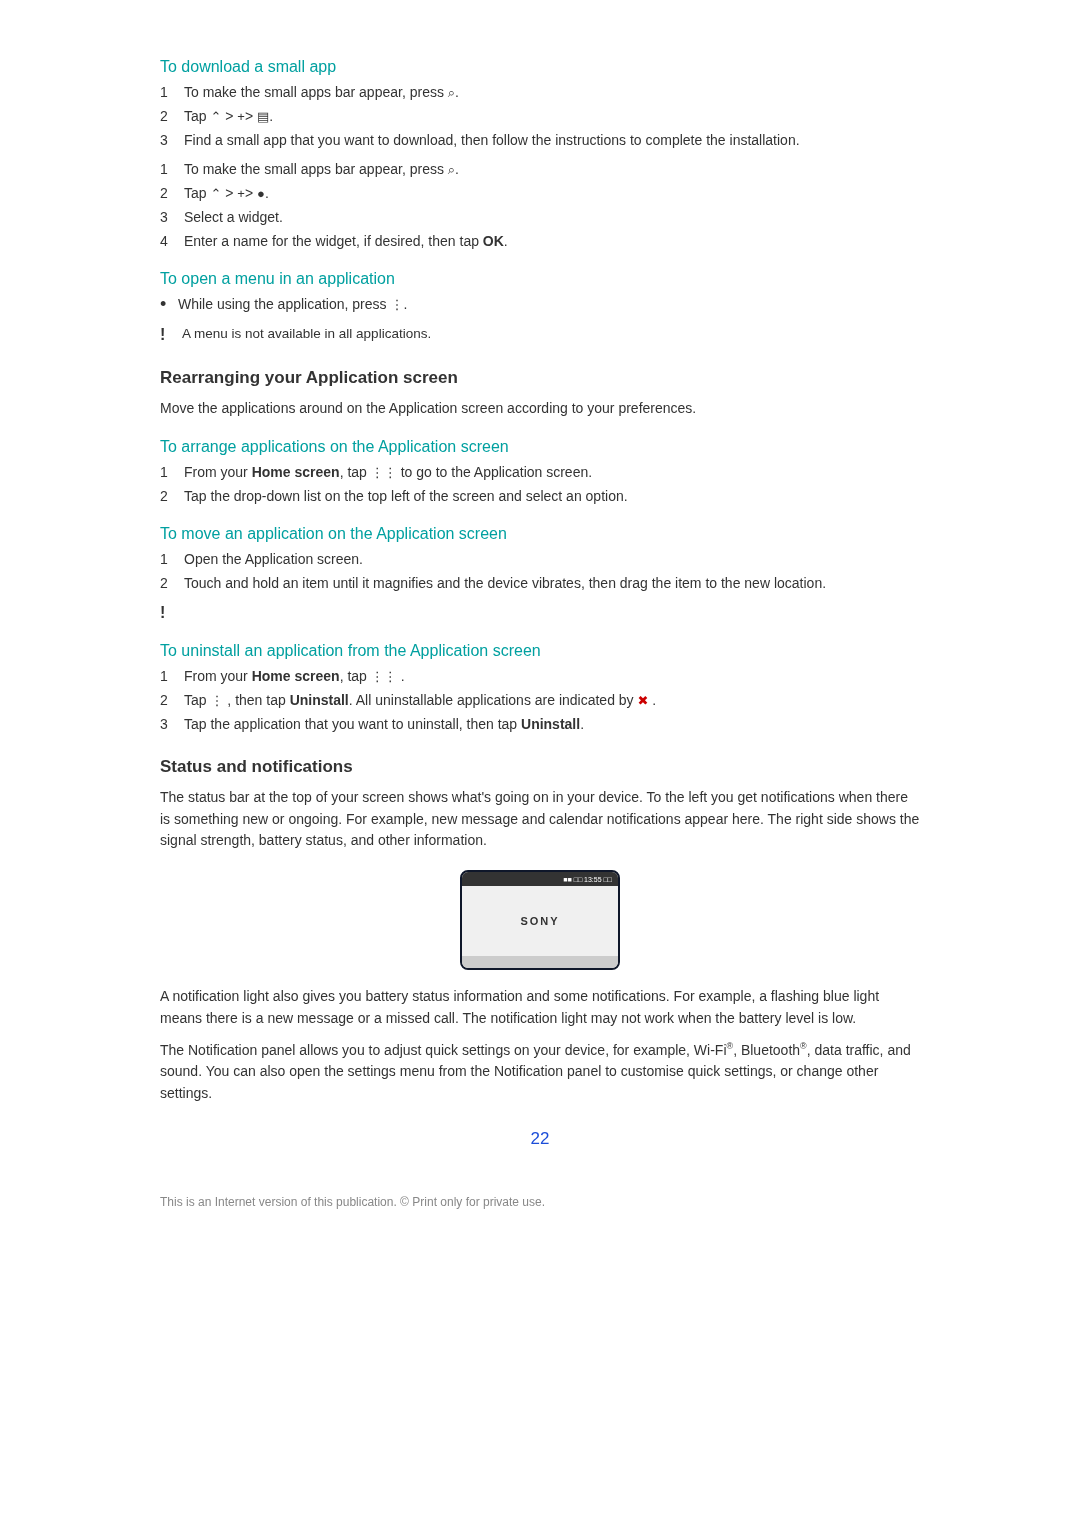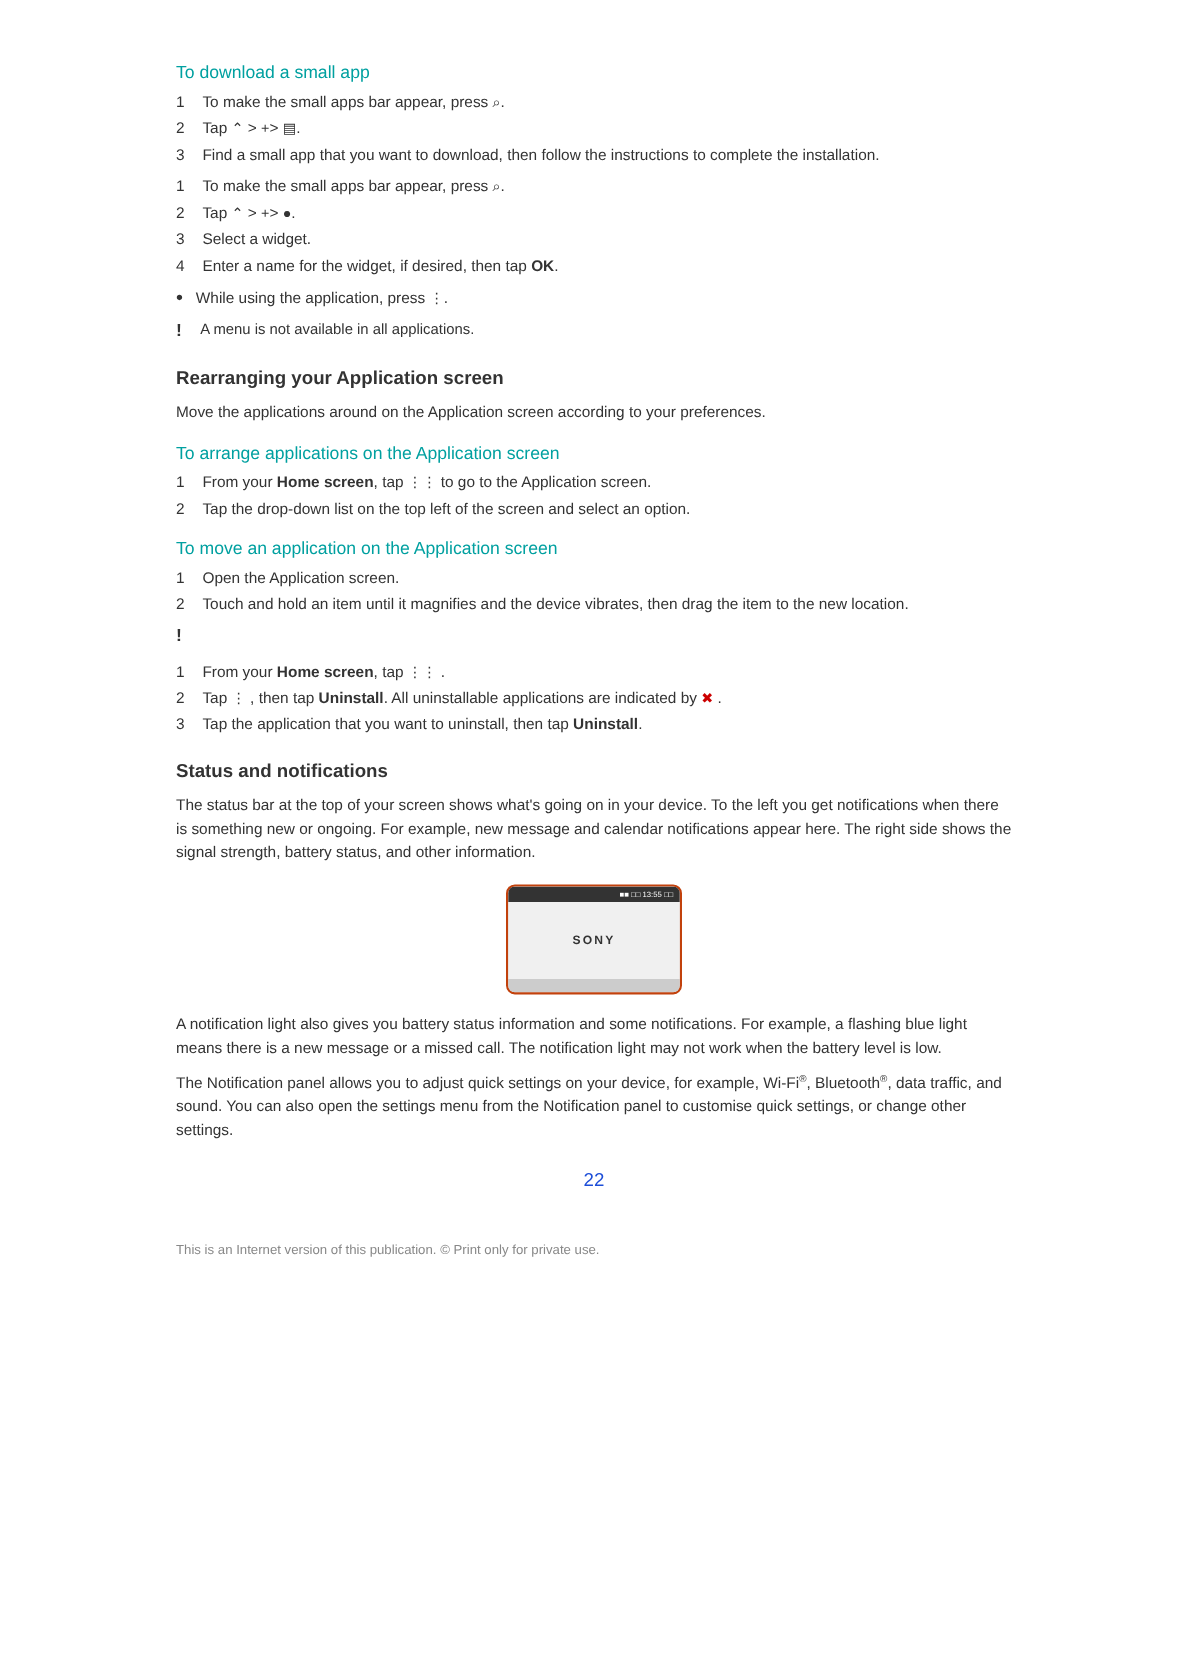--- a/index.html
+++ b/index.html
@@ -92,21 +92,21 @@
     }
     .phone-mockup-container {
       display: flex;
       justify-content: center;
       margin: 18px 0 16px 0;
     }
     .phone-mockup {
       width: 160px;
       height: 100px;
       background: #e8e8e8;
-      border: 2px solid #c2410c;
+      border: 2px solid #0f172a;
       border-radius: 8px;
       display: flex;
       flex-direction: column;
       align-items: center;
       justify-content: flex-start;
       overflow: hidden;
       position: relative;
     }
     .phone-status-bar {
       width: 100%;
@@ -194,20 +194,21 @@
     </li>
     <li>
       <span class="list-num">4</span>
       <span class="list-content">Enter a name for the widget, if desired, then tap <span class="inline-bold">OK</span>.</span>
     </li>
   </ol>
 </div>
 
 <div>
 
+  <div class="section-heading">To open a menu in an application</div>
   <ul class="bullet-list">
     <li>
       <span class="bullet-dot">•</span>
       <span class="list-content">While using the application, press <span class="inline-icon">⋮</span>.</span>
     </li>
   </ul>
   <div class="warning-row">
     <span class="warning-icon">!</span>
     <span class="warning-text">A menu is not available in all applications.</span>
   </div>
@@ -237,20 +238,21 @@
     </li>
     <li>
       <span class="list-num">2</span>
       <span class="list-content">Touch and hold an item until it magnifies and the device vibrates, then drag the item to the new location.</span>
     </li>
   </ol>
   <div class="warning-row">
     <span class="warning-icon">!</span>
   </div>
 
+  <div class="section-heading">To uninstall an application from the Application screen</div>
   <ol class="numbered-list">
     <li>
       <span class="list-num">1</span>
       <span class="list-content">From your <span class="inline-bold">Home screen</span>, tap <span class="inline-icon">⋮⋮</span> .</span>
     </li>
     <li>
       <span class="list-num">2</span>
       <span class="list-content">Tap <span class="inline-icon">⋮</span> , then tap <span class="inline-bold">Uninstall</span>. All uninstallable applications are indicated by <span class="inline-icon" style="color:#c00;">✖</span> .</span>
     </li>
     <li>

